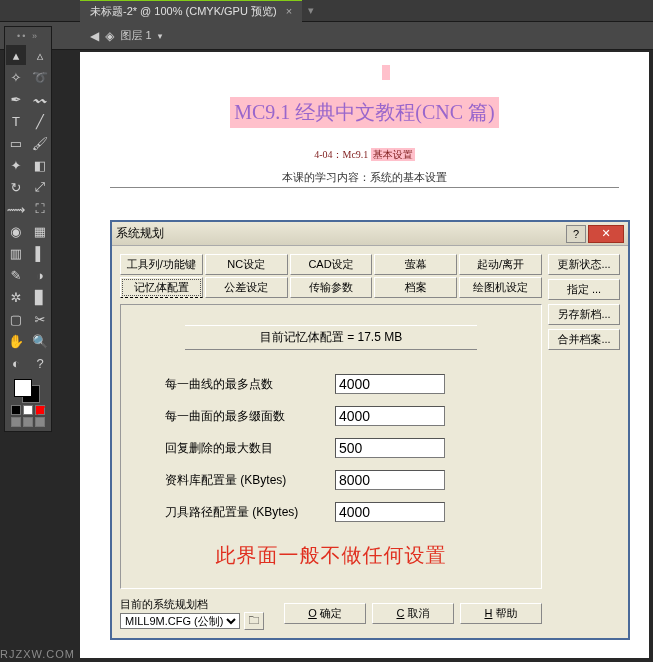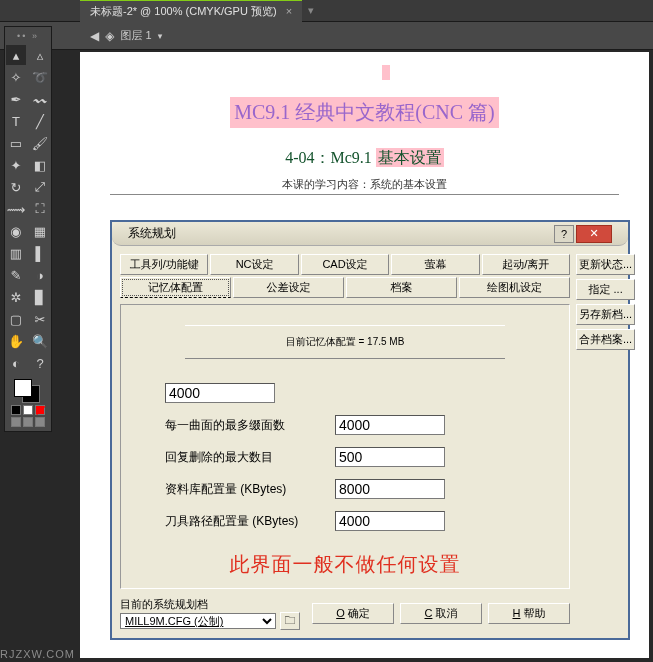--- a/index.html
+++ b/index.html
@@ -19,44 +19,44 @@
 .swatch { width: 10px; height: 10px; border: 1px solid #777; }
 .swatch.black { background: #000; } .swatch.white { background: #fff; }
 .swatch.gray { background: #888; } .swatch.red { background: #f00; position: relative; }
 .swatch.red::after { content: ""; position: absolute; left: -1px; top: 4px; width: 12px; height: 1px; background: #f00; transform: rotate(-45deg); }
 .bigswatch { position: relative; width: 28px; height: 24px; }
 .bs1 { position: absolute; width: 18px; height: 18px; background: #fff; border: 1px solid #000; left: 0; top: 0; }
 .bs2 { position: absolute; width: 18px; height: 18px; background: #000; border: 1px solid #777; left: 8px; top: 6px; }
 .canvas { position: absolute; left: 80px; top: 52px; right: 4px; bottom: 4px; background: #fff; overflow: hidden; }
 .pink { background: #ffc0cb; }
 .doc-title { display: block; margin: 45px auto 0; width: fit-content; padding: 2px 4px; font-size: 20px; font-family: "SimSun", serif; color: #9966cc; text-align: center; }
-.doc-sub { text-align: center; margin-top: 20px; font-size: 16px; color: #14532d; font-family: "SimSun", serif; }
+.doc-sub { text-align: center; margin-top: 20px; font-size: 10px; color: #7f1d1d; font-family: "SimSun", serif; }
 .doc-sub .hl { padding: 1px 2px; }
 .doc-desc { text-align: center; margin-top: 8px; font-size: 11px; font-family: "SimSun", serif; color: #333; border-bottom: 1px solid #888; padding-bottom: 2px; margin-left: 30px; margin-right: 30px; }
 .dialog { position: absolute; left: 30px; top: 168px; width: 520px; height: 420px; border: 2px solid #4a6a99; background: #ece9d8; font-family: "SimSun", sans-serif; }
-.dialog-title { height: 24px; background: linear-gradient(#ebe8d7, #d6d2bf); display: flex; align-items: center; padding: 0 16px; border-bottom: 1px solid #aaa; border-radius: 9px; }
+.dialog-title { height: 24px; background: linear-gradient(#ebe8d7, #d6d2bf); display: flex; align-items: center; padding: 0 4px; border-bottom: 1px solid #aaa; }
 .dialog-title span { flex: 1; font-size: 12px; }
 .dialog-title .help { width: 20px; height: 18px; background: #dcd9c8; border: 1px solid #888; text-align: center; font-size: 11px; margin-right: 2px; line-height: 16px; }
 .dialog-title .close { width: 36px; height: 18px; background: #d04a3c; border: 1px solid #a03020; color: #fff; text-align: center; font-size: 11px; line-height: 15px; }
 .dialog-body { display: flex; padding: 8px; gap: 6px; height: calc(100% - 24px); }
 .dialog-main { flex: 1; display: flex; flex-direction: column; }
 .dialog-side { width: 72px; display: flex; flex-direction: column; gap: 4px; }
 .wbtn { background: #ece9d8; border: 1px solid #888; border-top-color: #fff; border-left-color: #fff; font-size: 11px; padding: 2px 2px; text-align: center; cursor: pointer; white-space: nowrap; overflow: hidden; }
 .tab-row { display: flex; gap: 2px; margin-bottom: 2px; }
 .tab-row .tb { flex: 1; font-size: 11px; text-align: center; padding: 2px 2px; border: 1px solid #888; background: #ece9d8; border-top-color: #fff; border-left-color: #fff; cursor: pointer; white-space: nowrap; overflow: hidden; }
 .tab-row .tb.active { border-bottom: 1px dashed #000; outline: 1px dotted #555; outline-offset: -3px; }
 .panel { flex: 1; border: 1px solid #888; border-top-color: #999; border-left-color: #999; border-right-color: #fff; border-bottom-color: #fff; padding: 10px 14px; margin-top: 4px; display: flex; flex-direction: column; }
-.memline { text-align: center; font-size: 10px; border-bottom: 1px solid #888; border-top: 1px solid #fff; margin: 10px 50px 18px; padding: 9px 0; }
+.memline { text-align: center; font-size: 12px; border-bottom: 1px solid #888; border-top: 1px solid #fff; margin: 10px 50px 18px; padding: 3px 0; }
 .field { display: flex; align-items: center; margin: 6px 0 6px 30px; }
 .field label { width: 170px; font-size: 12px; }
 .field input { width: 110px; border: 1px solid #7a7a7a; border-top-color: #555; border-left-color: #555; background: #fff; font-size: 14px; padding: 1px 3px; }
 .rednote { color: #e03020; font-size: 20px; font-family: "SimSun", serif; text-align: center; margin-top: 14px; letter-spacing: 1px; }
 .bottom { display: flex; align-items: center; gap: 6px; margin-top: 8px; }
 .bottom .lbl { font-size: 11px; }
-.bottom select { font-size: 11px; width: 156px; border: 1px solid #7a7a7a; background: #fff; text-decoration: underline; }
+.bottom select { font-size: 11px; width: 120px; border: 1px solid #7a7a7a; background: #fff; }
 .bottom .iconbtn { width: 20px; height: 18px; border: 1px solid #888; border-top-color: #fff; border-left-color: #fff; background: #ece9d8; text-align: center; font-size: 11px; line-height: 15px; }
 .bottom .spacer { flex: 1; }
 .bottom .fbtn { width: 82px; font-size: 11px; padding: 2px 0; border: 1px solid #888; border-top-color: #fff; border-left-color: #fff; background: #ece9d8; text-align: center; cursor: pointer; }
 .bottom .fbtn u { text-decoration: underline; }
 .watermark { position: absolute; left: 0; bottom: 2px; color: #8a8a8a; font-size: 11px; letter-spacing: 1px; font-family: Arial; }
 .pinktop { position: absolute; left: 302px; top: 13px; width: 8px; height: 15px; }
 </style>
 </head>
 <body>
 
@@ -145,26 +145,28 @@
         <div class="tab-row">
           <div class="tb">工具列/功能键</div>
           <div class="tb">NC设定</div>
           <div class="tb">CAD设定</div>
           <div class="tb">萤幕</div>
           <div class="tb">起动/离开</div>
         </div>
         <div class="tab-row">
           <div class="tb active">记忆体配置</div>
           <div class="tb">公差设定</div>
+          <div class="tb">传输参数</div>
           <div class="tb">档案</div>
           <div class="tb">绘图机设定</div>
         </div>
         <div class="panel">
           <div class="memline">目前记忆体配置 = 17.5 MB</div>
           <div class="field">
+            <label>每一曲线的最多点数</label>
             <input value="4000" style="">
           </div>
           <div class="field">
             <label>每一曲面的最多缀面数</label>
             <input value="4000" style="">
           </div>
           <div class="field">
             <label>回复删除的最大数目</label>
             <input value="500" style="">
           </div>

